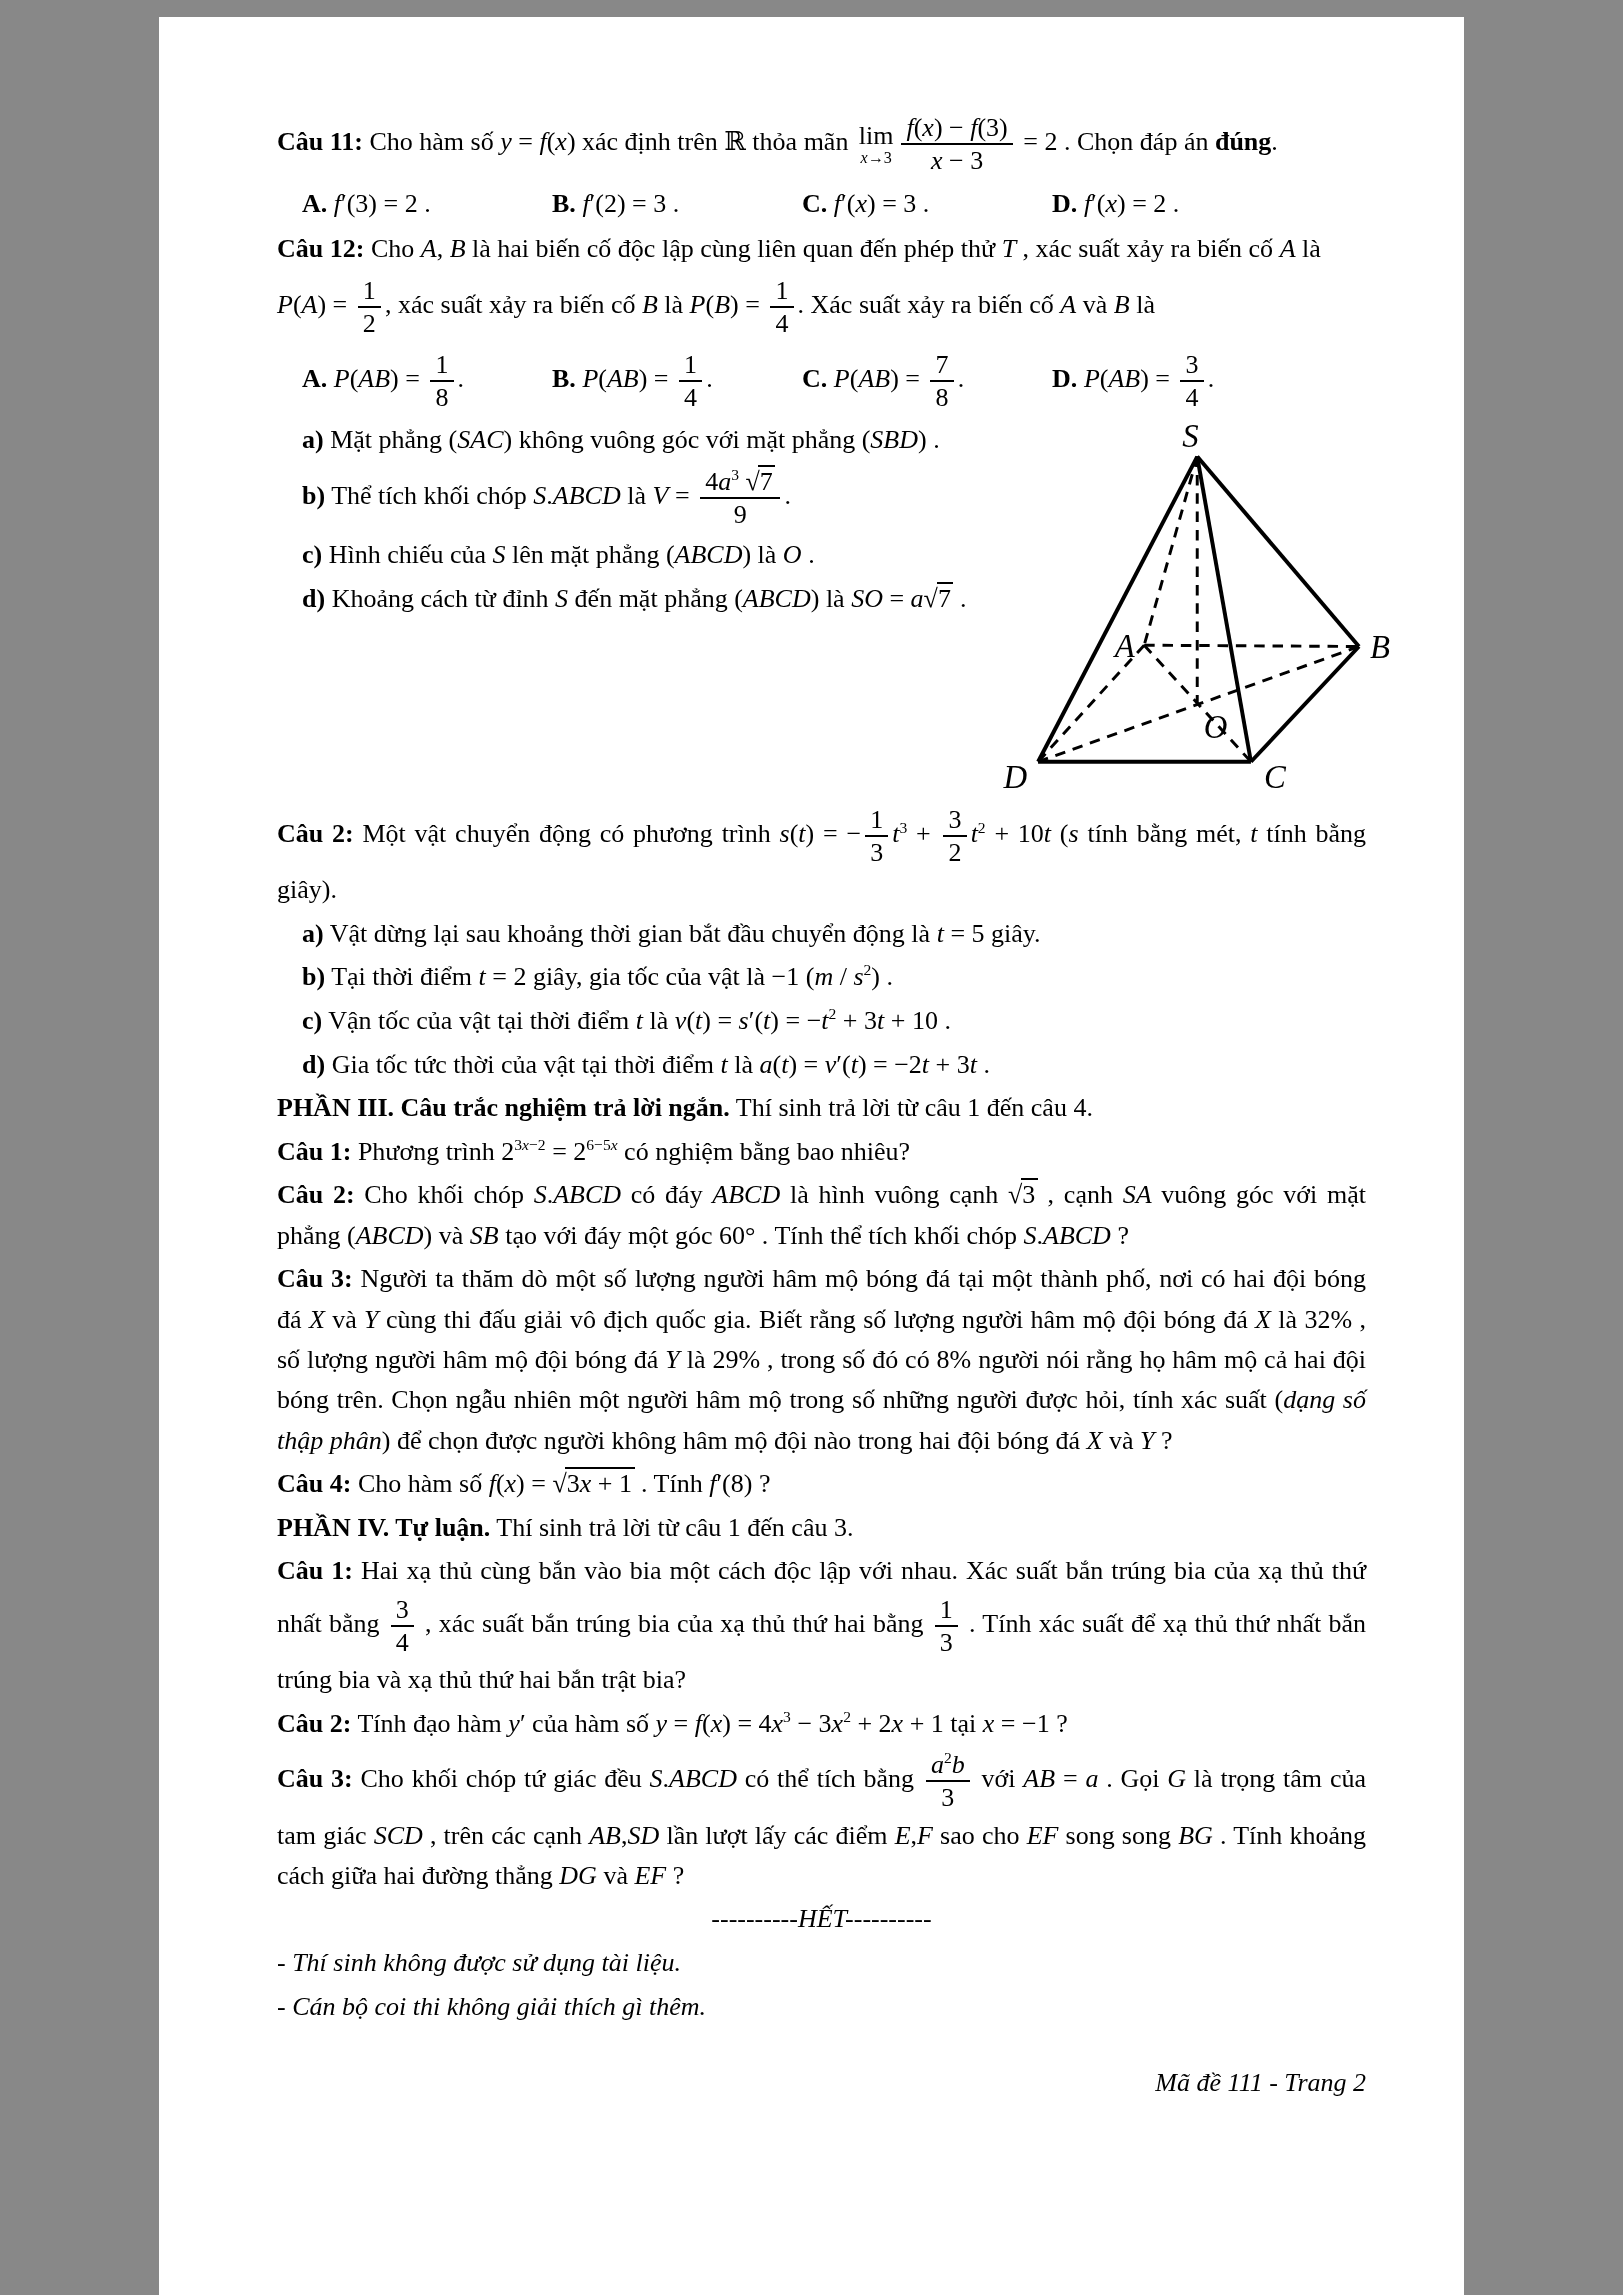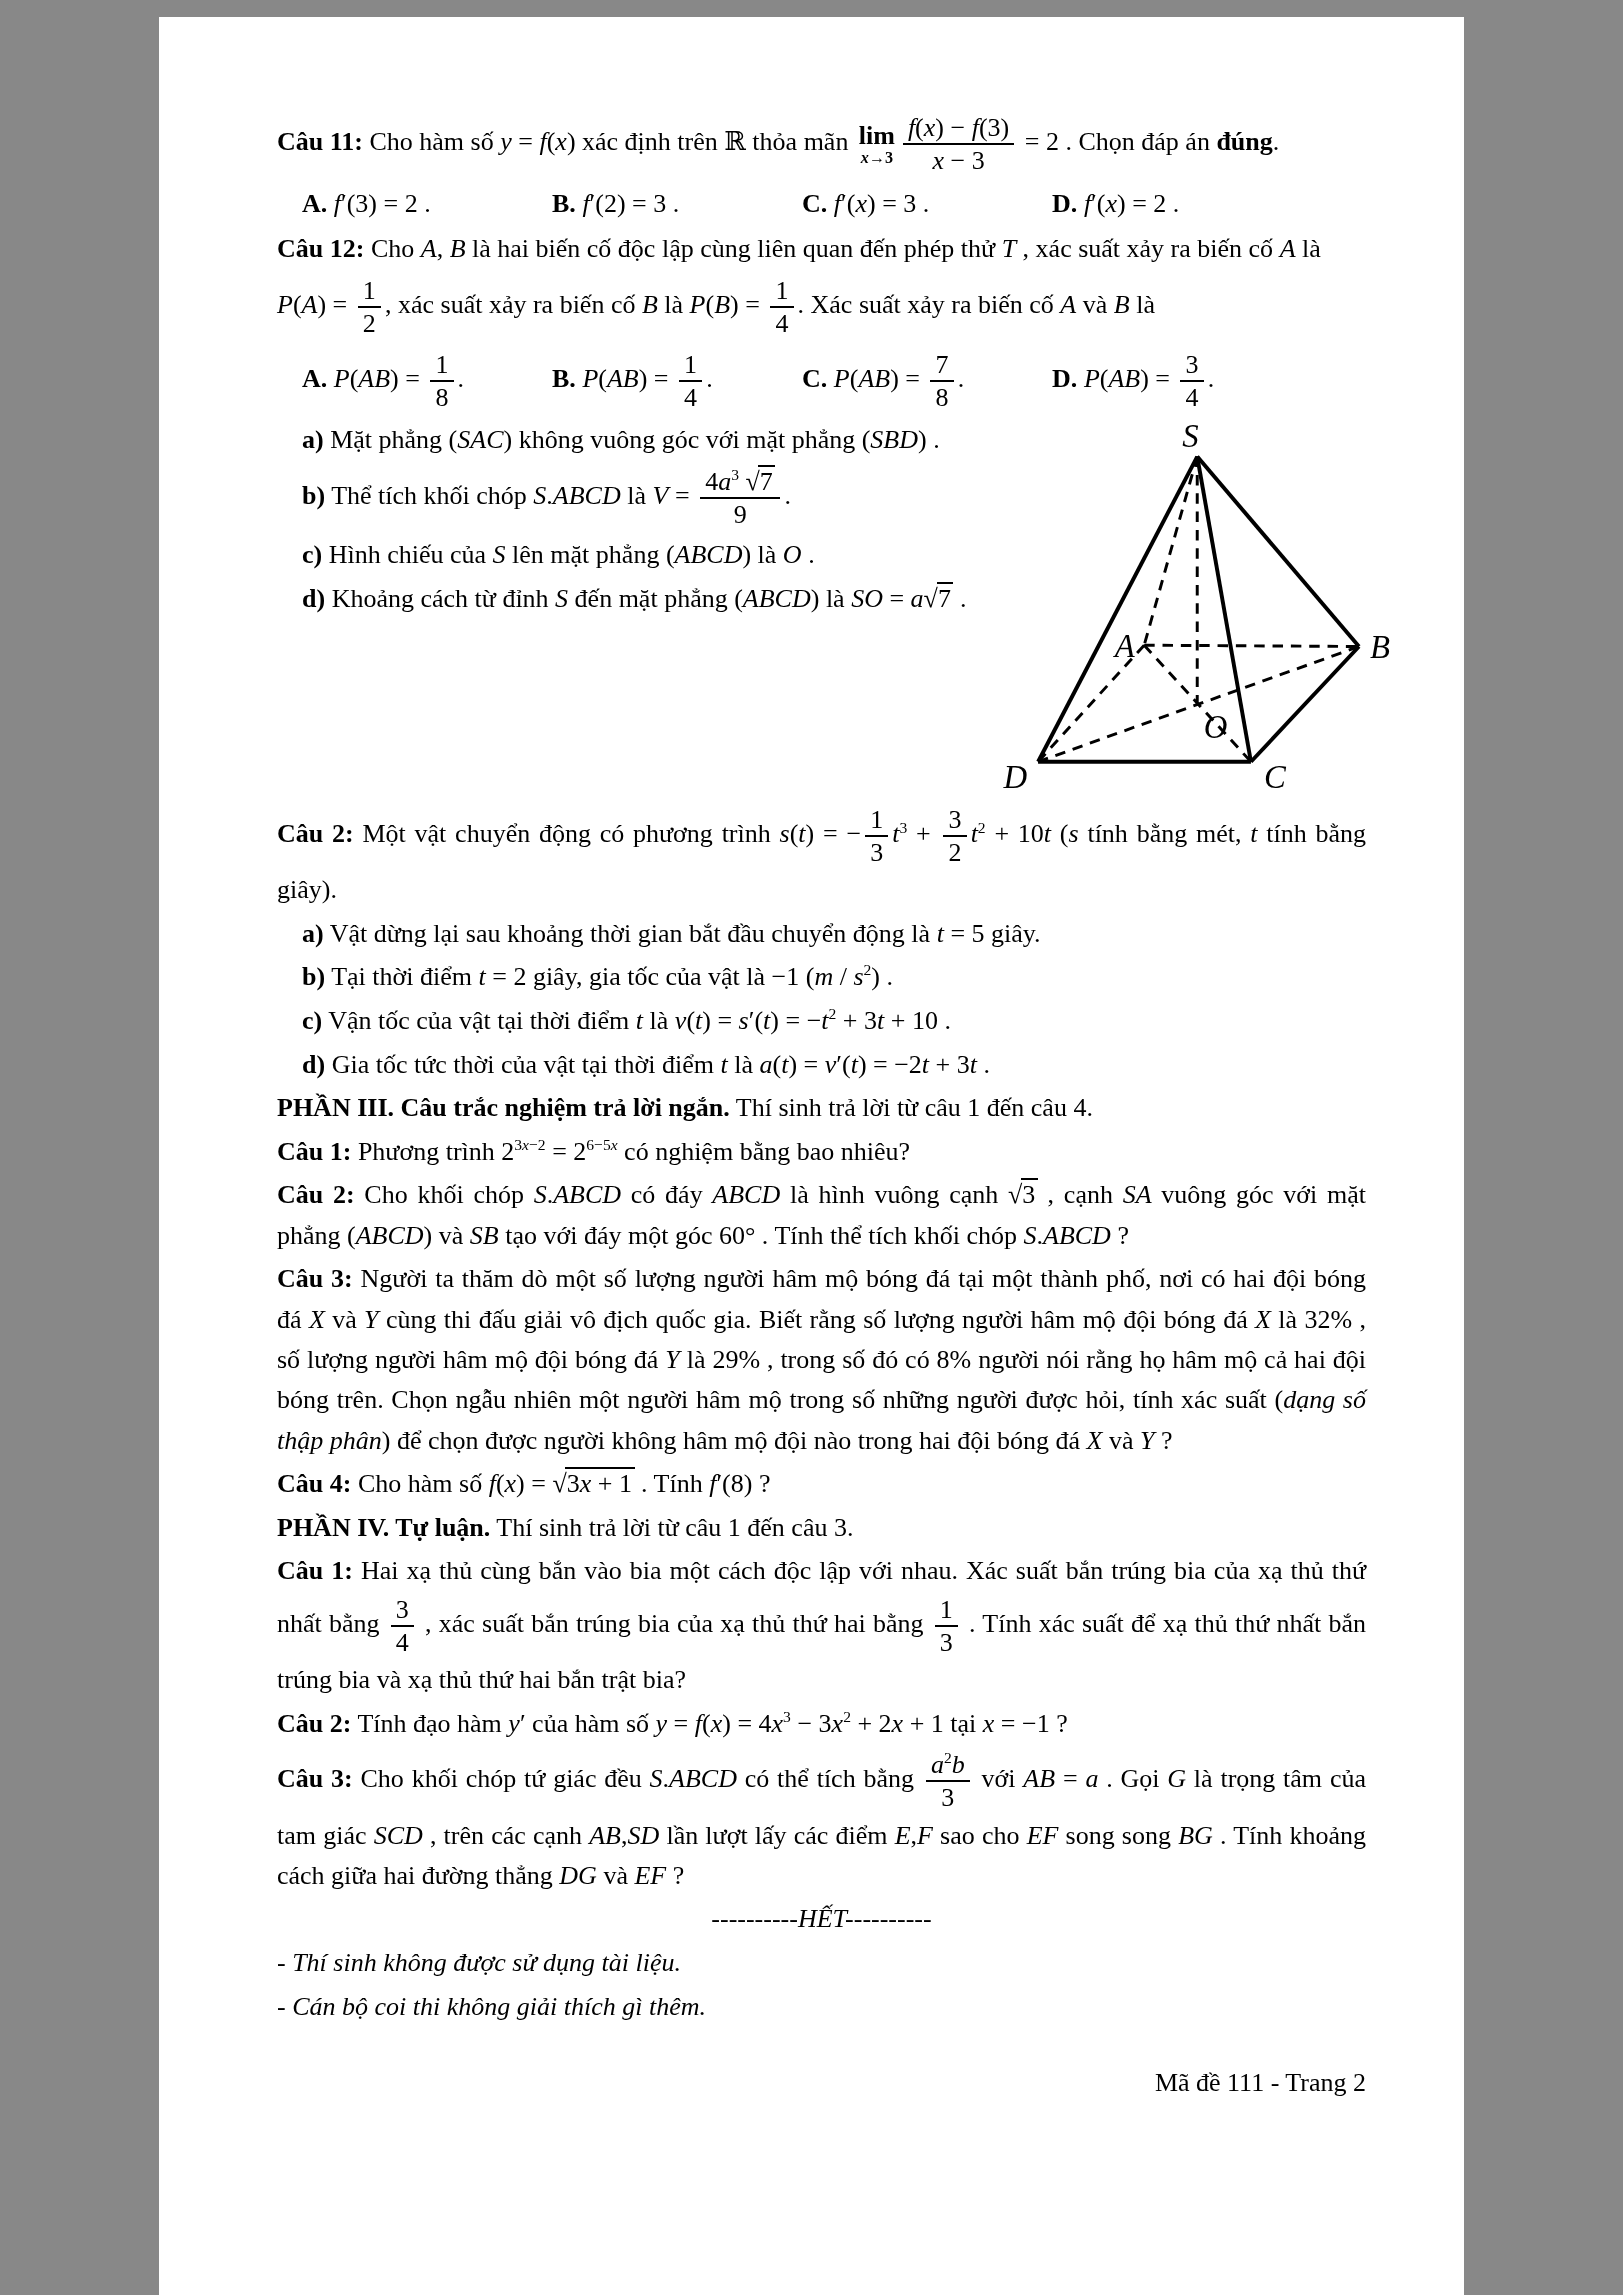--- a/index.html
+++ b/index.html
@@ -16,31 +16,31 @@
   .opt{white-space:nowrap;}
   b{font-weight:bold;}
   i{font-style:italic;}
   sup{font-size:0.6em;line-height:0;vertical-align:super;}
   .frac{display:inline-flex;flex-direction:column;text-align:center;vertical-align:middle;margin:2px 3.9px;line-height:1.2;}
   .fn{display:block;border-bottom:2px solid #000;padding:0 5.2px;}
   .fd{display:block;padding:0 5.2px;}
   .sqrt{white-space:nowrap;}
   .rad{letter-spacing:-1.3px;}
   .ol{border-top:2px solid #000;padding:0 2.6px 0 1.3px;}
-  .lim{display:inline-flex;flex-direction:column;align-items:center;vertical-align:middle;margin:0 3.9px;line-height:1.05;font-weight:bold;}
+  .lim{display:inline-flex;flex-direction:column;align-items:center;vertical-align:middle;margin:0 3.9px;line-height:1.05;}
   .lu{font-size:0.62em;}
   .fig{float:right;width:406px;margin:-3.9px -29px 9.2px 19.6px;}
   .fig svg{display:block;width:100%;height:auto;}
   .fig text{font-style:italic;font-size:50px;font-family:"Liberation Serif","DejaVu Serif",serif;fill:#000;}
   .solid{stroke:#000;stroke-width:6;fill:none;}
   .dash{stroke:#000;stroke-width:4.5;fill:none;stroke-dasharray:16 12;}
   .clear{clear:both;}
   .center{text-align:center;font-style:italic;}
   .bi{font-weight:normal;font-style:italic;}
-  .pright{text-align:right;margin-top:36px;}
+  .pright{text-align:right;margin-top:36px;font-style:italic;}
 </style>
 </head>
 <body>
 
 <div class="page">
 
   <p class="para"><b>Câu 11:</b> Cho hàm số <i>y</i> = <i>f</i>(<i>x</i>) xác định trên ℝ thỏa mãn <span class="lim">
         <span class="lt">lim</span>
         <span class="lu"><i>x</i>→3</span>
       </span><span class="frac">

